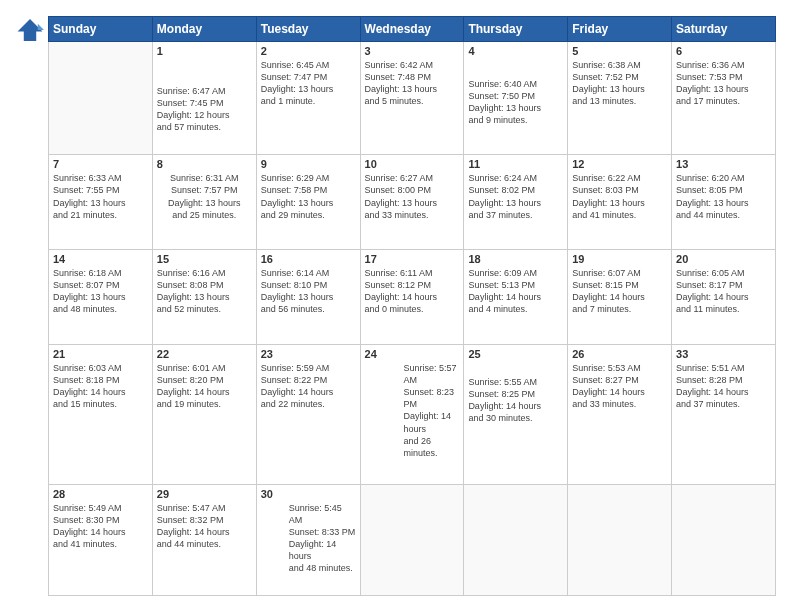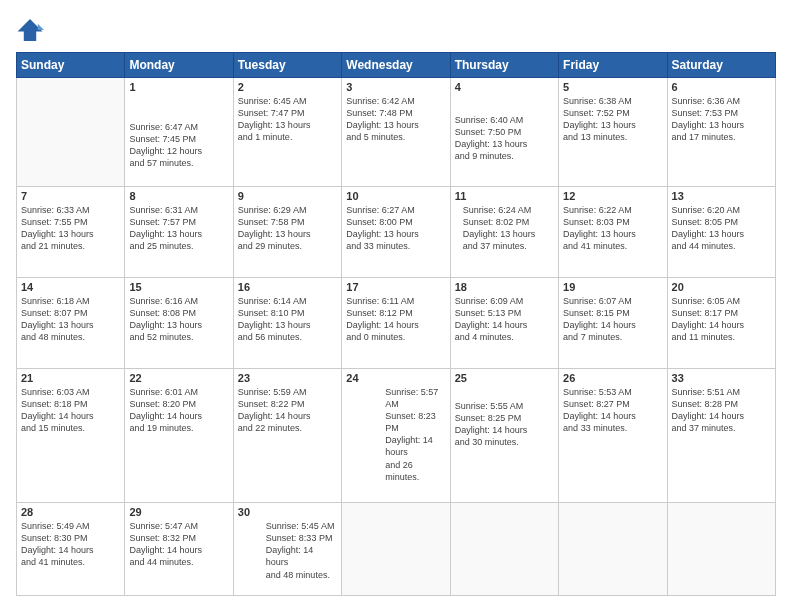--- a/index.html
+++ b/index.html
@@ -8,21 +8,21 @@
       background: #fff;
       width: 792px;
       height: 612px;
       overflow: hidden;
     }
     .page {
       width: 792px;
       height: 612px;
       padding: 16px;
       display: flex;
-      flex-direction: column;
+      flex-direction: row;
     }
     .header {
       display: flex;
       justify-content: space-between;
       align-items: flex-start;
       margin-bottom: 8px;
     }
     .logo {
       display: flex;
       align-items: center;
@@ -174,42 +174,42 @@
         <tr>
           <td>
             <span class="day-num">7</span>
             <div class="cell-text" style="white-space: pre-line;">Sunrise: 6:33 AM
 Sunset: 7:55 PM
 Daylight: 13 hours
 and 21 minutes.</div>
           </td>
           <td>
             <span class="day-num">8</span>
-            <div class="cell-text" style="white-space: pre-line;">Sunrise: 6:31 AM
+            <div class="cell-text" style="white-space: pre-line; text-align: center;">Sunrise: 6:31 AM
 Sunset: 7:57 PM
 Daylight: 13 hours
 and 25 minutes.</div>
           </td>
           <td>
             <span class="day-num">9</span>
             <div class="cell-text" style="white-space: pre-line;">Sunrise: 6:29 AM
 Sunset: 7:58 PM
 Daylight: 13 hours
 and 29 minutes.</div>
           </td>
           <td>
             <span class="day-num">10</span>
             <div class="cell-text" style="white-space: pre-line;">Sunrise: 6:27 AM
 Sunset: 8:00 PM
 Daylight: 13 hours
 and 33 minutes.</div>
           </td>
           <td>
             <span class="day-num">11</span>
-            <div class="cell-text" style="white-space: pre-line; margin-left: 8px;">Sunrise: 6:24 AM
+            <div class="cell-text" style="white-space: pre-line;">Sunrise: 6:24 AM
 Sunset: 8:02 PM
 Daylight: 13 hours
 and 37 minutes.</div>
           </td>
           <td>
             <span class="day-num">12</span>
             <div class="cell-text" style="white-space: pre-line;">Sunrise: 6:22 AM
 Sunset: 8:03 PM
 Daylight: 13 hours
 and 41 minutes.</div>

